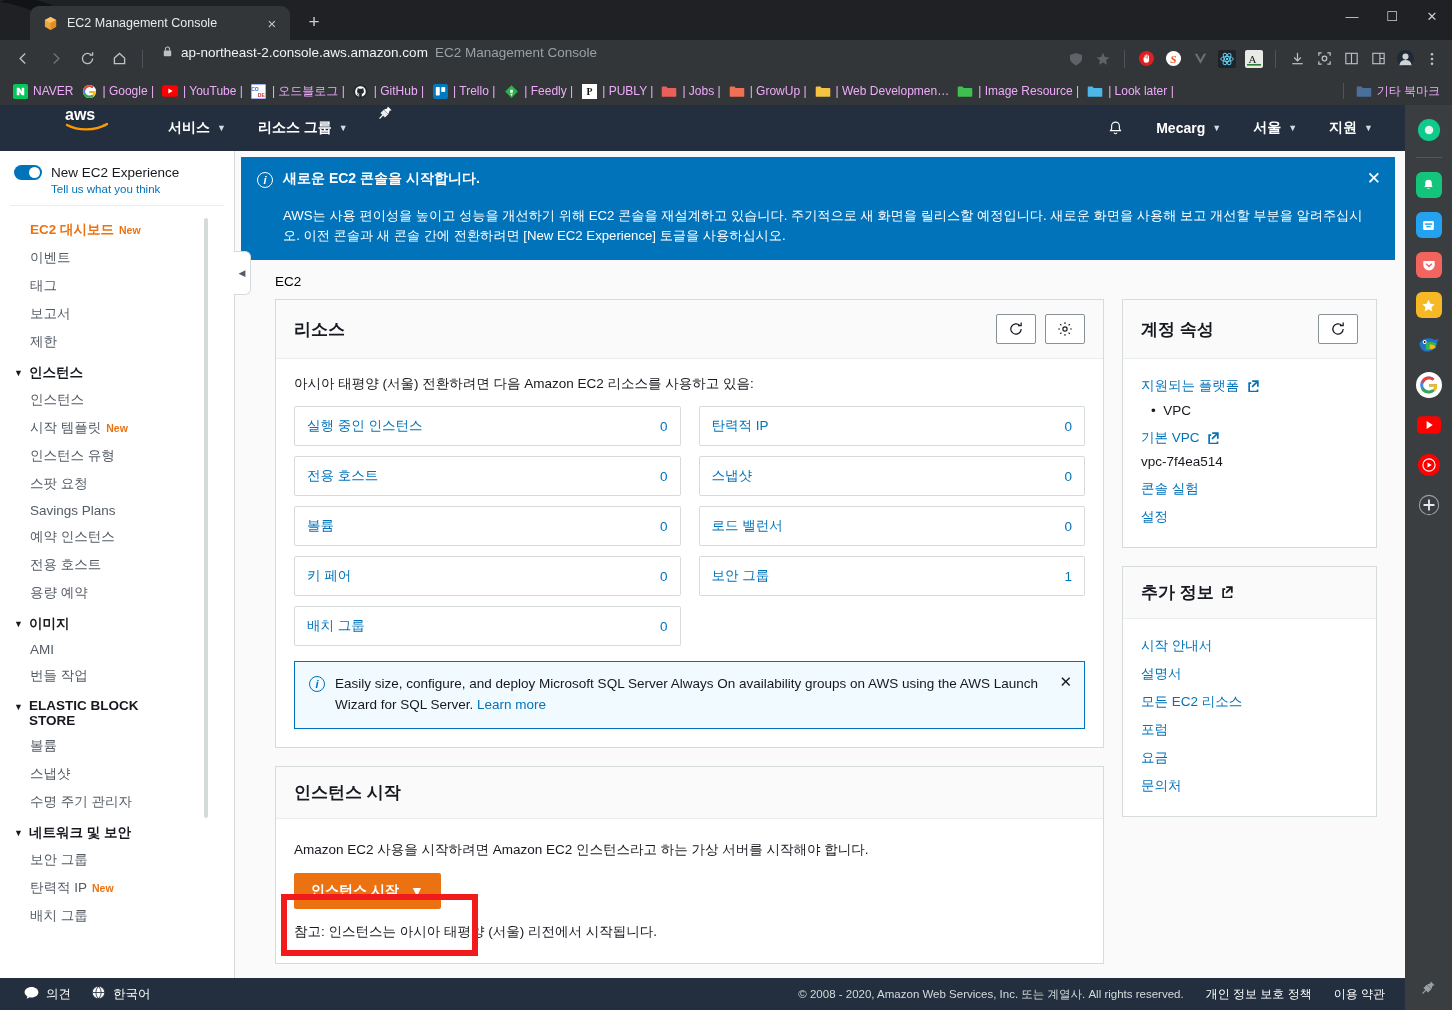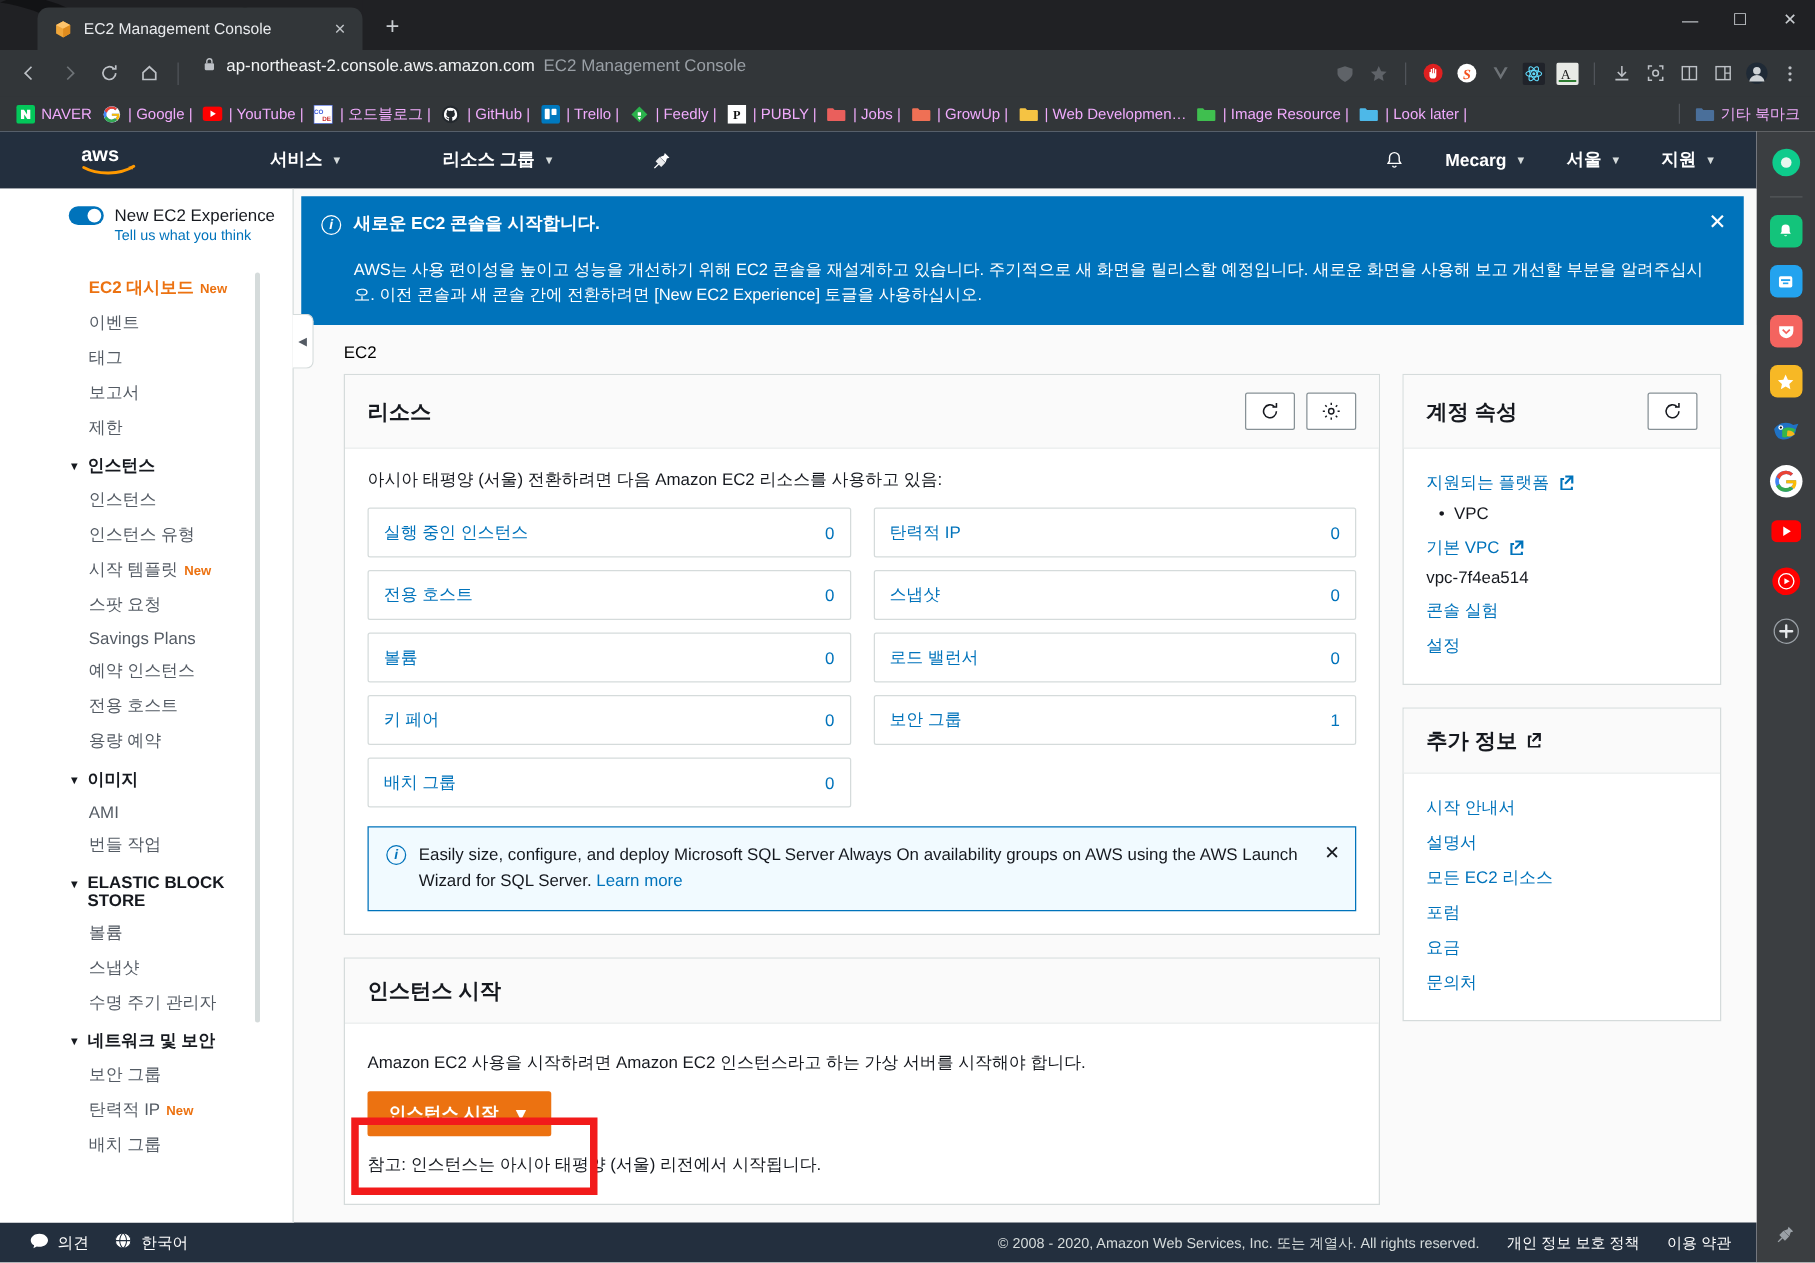--- a/index.html
+++ b/index.html
@@ -44,31 +44,31 @@
   .bookmarks { height:28px; background:#323639; display:flex; align-items:center; padding:0 8px; gap:0px; flex:0 0 28px; overflow:hidden; font-size:12px; }
   .bm { display:flex; align-items:center; gap:5px; padding:0 4px; color:#f0abfc; white-space:nowrap; height:22px; }
   .bm-ico { width:16px; height:16px; flex:0 0 16px; display:flex; align-items:center; justify-content:center; }
   .bm-sep { width:1px; height:16px; background:#50545a; margin:0 8px; }
 
   
   .viewport { flex:1; display:flex; position:relative; background:#fff; min-height:0; }
   .page { flex:1; display:flex; flex-direction:column; min-width:0; position:relative; background:#fff; }
 
   
-  .aws-nav { height:46px; background:#232f3e; display:flex; align-items:center; padding:0 16px; flex:0 0 46px;gap:48px; }
+  .aws-nav { height:46px; background:#232f3e; display:flex; align-items:flex-start; padding:0 16px; flex:0 0 46px; }
   .aws-logo { margin:0 42px 0 48px; display:flex; align-items:center; }
   .nav-item { color:#fff; font-size:14px; font-weight:bold; display:flex; align-items:center; gap:7px; padding:0 16px; height:46px; }
   .caret { font-size:9px; color:#d5dbdb; }
   .nav-pin { padding:0 14px; display:flex; align-items:center; }
   .nav-right { margin-left:auto; display:flex; align-items:center; }
 
   .aws-body { flex:1; display:flex; min-height:0; background:#fff; }
 
   
-  .sidebar { width:235px; flex:0 0 235px; background:#fff; border-right:1px solid #d5dbdb; display:flex; flex-direction:column; position:relative;align-items:flex-end; }
+  .sidebar { width:235px; flex:0 0 235px; background:#fff; border-right:1px solid #d5dbdb; display:flex; flex-direction:column; position:relative; }
   .new-exp { padding:14px 14px 10px 14px; }
   .new-exp-row { display:flex; align-items:center; gap:9px; }
   .toggle { width:28px; height:15px; border-radius:8px; background:#0073bb; position:relative; flex:0 0 28px; }
   .toggle::after { content:""; position:absolute; right:2px; top:2px; width:11px; height:11px; border-radius:50%; background:#fff; }
   .new-exp-title { font-size:13.5px; color:#16191f; }
   .new-exp-sub { color:#0073bb; font-size:11.5px; margin:3px 0 0 37px; }
   .side-div { height:1px; background:#eaeded; margin:0 10px; }
   .nav-list { flex:1; overflow:hidden; padding:10px 0 0 0; position:relative; }
   .nav-scroll { position:absolute; right:26px; top:12px; width:4px; height:600px; background:#d5dbdb; border-radius:2px; }
   .nav-link { display:block; padding:5px 14px 5px 30px; color:#545b64; font-size:13.5px; white-space:nowrap; }
@@ -505,24 +505,24 @@
             <a class="nav-link">이벤트</a>
             <a class="nav-link">태그</a>
             <a class="nav-link">보고서</a>
             <a class="nav-link">제한</a>
 
             <div class="nav-group">
               <span class="tri">▼</span>
               <span>인스턴스</span>
             </div>
             <a class="nav-link">인스턴스</a>
-            <a class="nav-link">인스턴스 유형</a>
             <a class="nav-link">
               <span>시작 템플릿</span><span class="badge-new">New</span>
             </a>
+            <a class="nav-link">인스턴스 유형</a>
             <a class="nav-link">스팟 요청</a>
             <a class="nav-link">Savings Plans</a>
             <a class="nav-link">예약 인스턴스</a>
             <a class="nav-link">전용 호스트</a>
             <a class="nav-link">용량 예약</a>
 
             <div class="nav-group">
               <span class="tri">▼</span>
               <span>이미지</span>
             </div>

